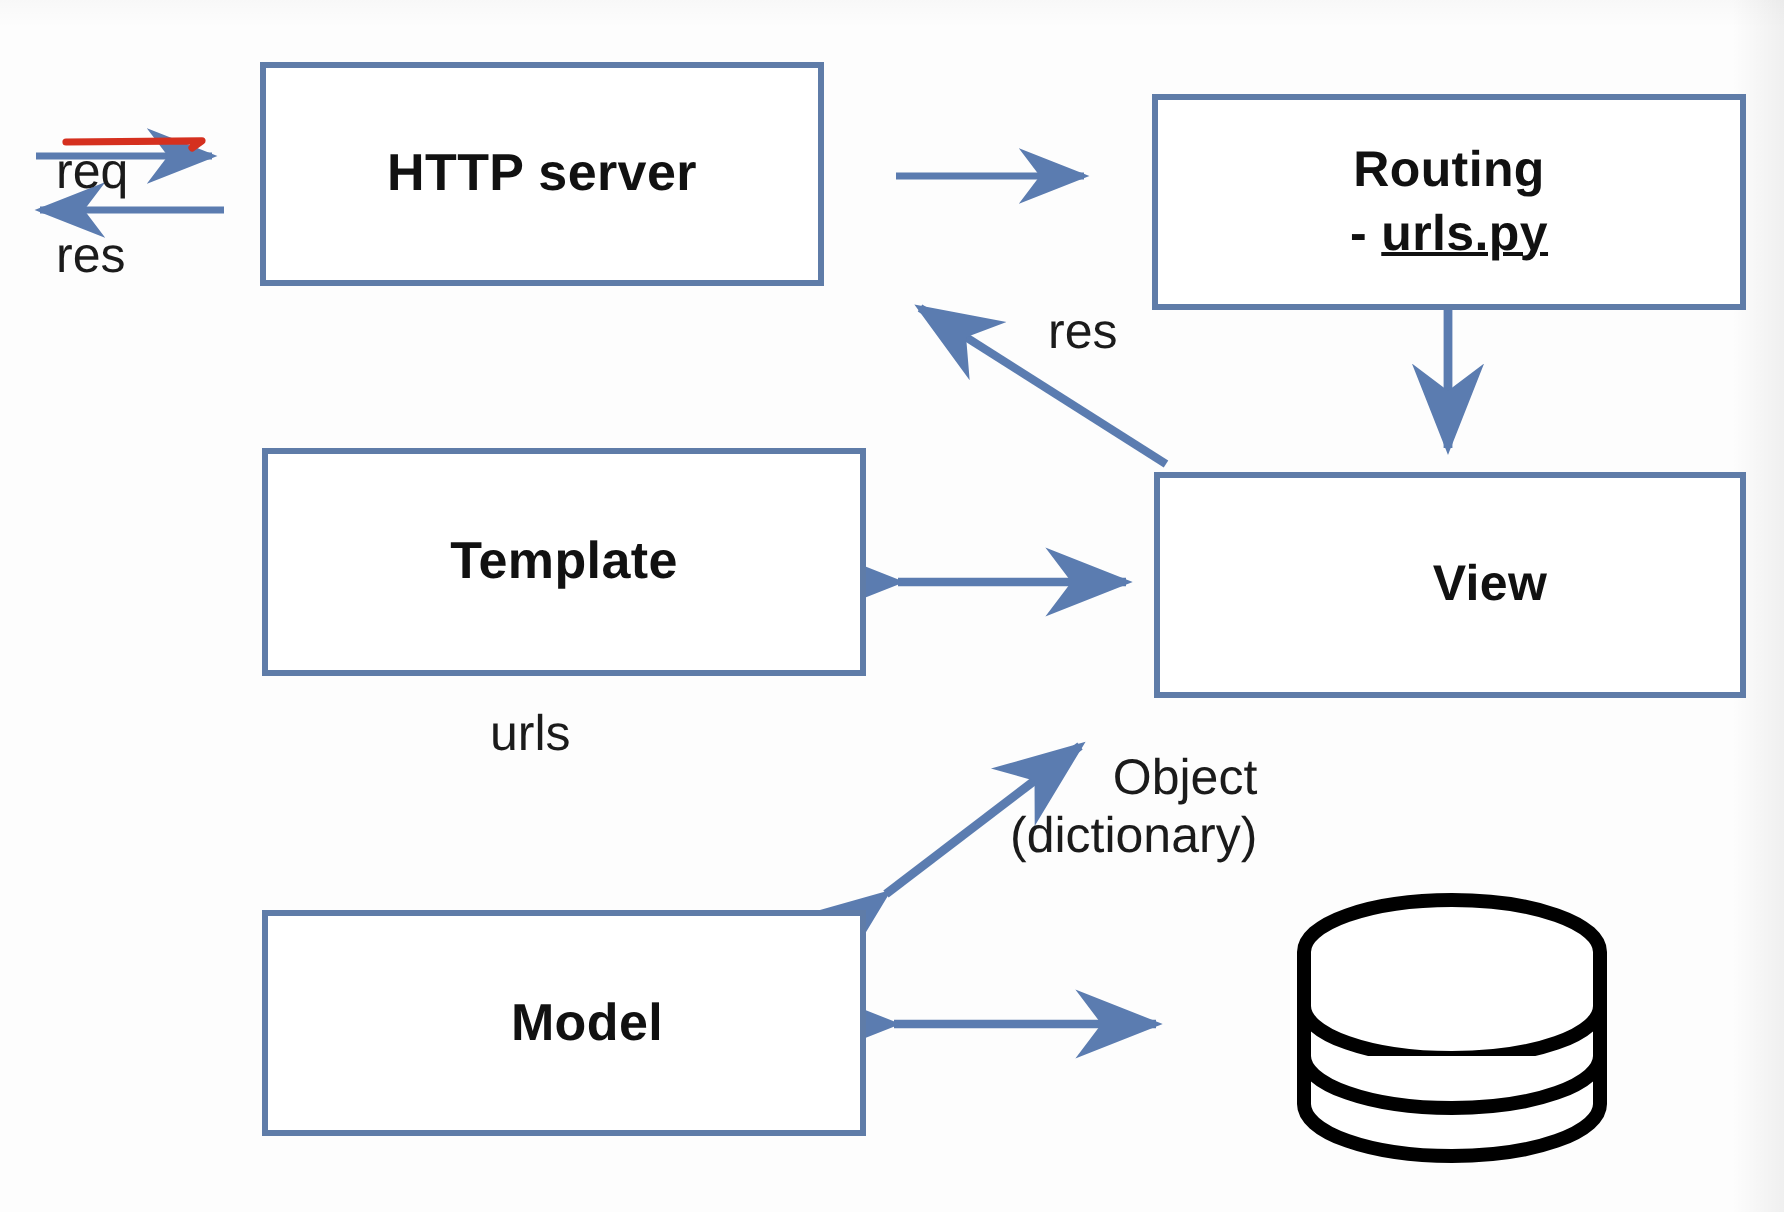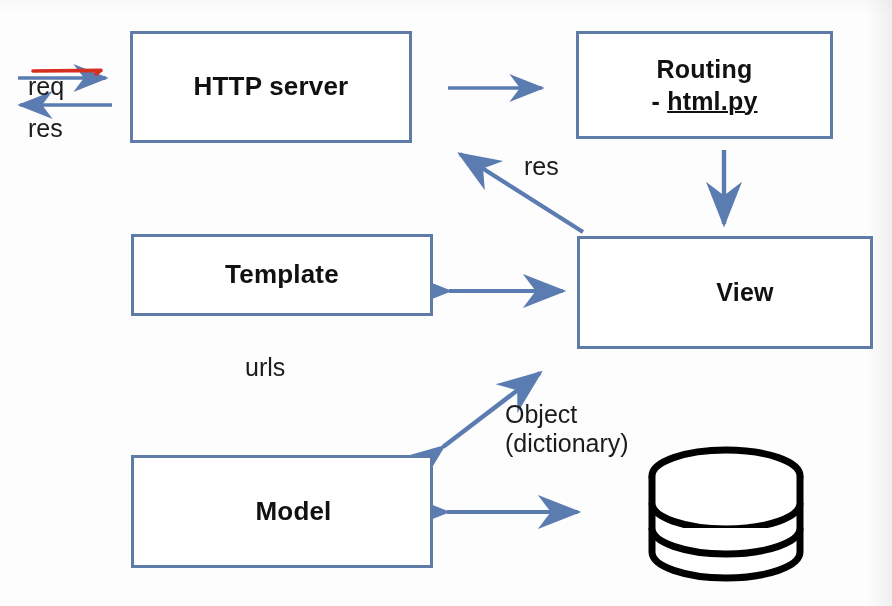--- a/index.html
+++ b/index.html
@@ -38,22 +38,22 @@
     z-index: 3;
   }
   .node-label {
     font-weight: bold;
     color: #111111;
     letter-spacing: 0.2px;
     text-align: center;
     line-height: 1.22;
   }
   .box-http  { left: 130px; top: 31px;  width: 282px; height: 112px; }
-  .box-route { left: 576px; top: 31px;  width: 257px; height: 108px; }
-  .box-tmpl  { left: 131px; top: 234px; width: 302px; height: 82px; }
+  .box-route { left: 576px; top: 47px;  width: 297px; height: 108px; }
+  .box-tmpl  { left: 131px; top: 224px; width: 302px; height: 114px; }
   .box-view  { left: 577px; top: 236px; width: 296px; height: 113px; }
   .box-model { left: 131px; top: 455px; width: 302px; height: 113px; }
 
   .box-http  .node-label { font-size: 26px; }
   .box-route .node-label { font-size: 25px; }
   .box-tmpl  .node-label { font-size: 26px; }
   .box-view  .node-label { font-size: 25px; margin-left: 40px; }
   .box-model .node-label { font-size: 26px; margin-left: 23px; }
 
   .routing-line2 { margin-top: 2px; white-space: nowrap; }
@@ -64,21 +64,21 @@
     color: #1b1b1b;
     z-index: 4;
     white-space: nowrap;
     line-height: 1.16;
   }
   .t-req    { left: 28px;  top: 28px;  font-size: 25px; margin-top: 44px; }
   .t-res1   { left: 28px;  top: 114px; font-size: 25px; }
   .t-wsqi   { left: 466px; top: 30px;  font-size: 25px; }
   .t-res2   { left: 524px; top: 152px; font-size: 25px; }
   .t-html   { left: 245px; top: 353px; font-size: 25px; }
-  .t-object { left: 505px; top: 400px; font-size: 25px; text-align: left; }
+  .t-object { left: 505px; top: 375px; font-size: 25px; text-align: right; }
 
   .red-mark { stroke: #d5301f; fill: none; stroke-linecap: round; stroke-linejoin: round; }
   .blue-arrow { stroke: #5b7cb0; fill: none; }
   .db-shape { stroke: #000000; fill: #ffffff; stroke-width: 7; }
 </style>
 </head>
 <body>
 
 <div id="canvas">
 
@@ -144,21 +144,21 @@
     </g>
   </svg>
 
   <div class="node-box box-http">
     <div class="node-label">HTTP server</div>
   </div>
 
   <div class="node-box box-route">
     <div class="node-label">Routing</div>
     <div class="node-label routing-line2">
-      <span>- </span><span class="urls-underline">html.py</span>
+      <span>- </span><span class="urls-underline">urls.py</span>
     </div>
   </div>
 
   <div class="node-box box-tmpl">
     <div class="node-label">Template</div>
   </div>
 
   <div class="node-box box-view">
     <div class="node-label">View</div>
   </div>

